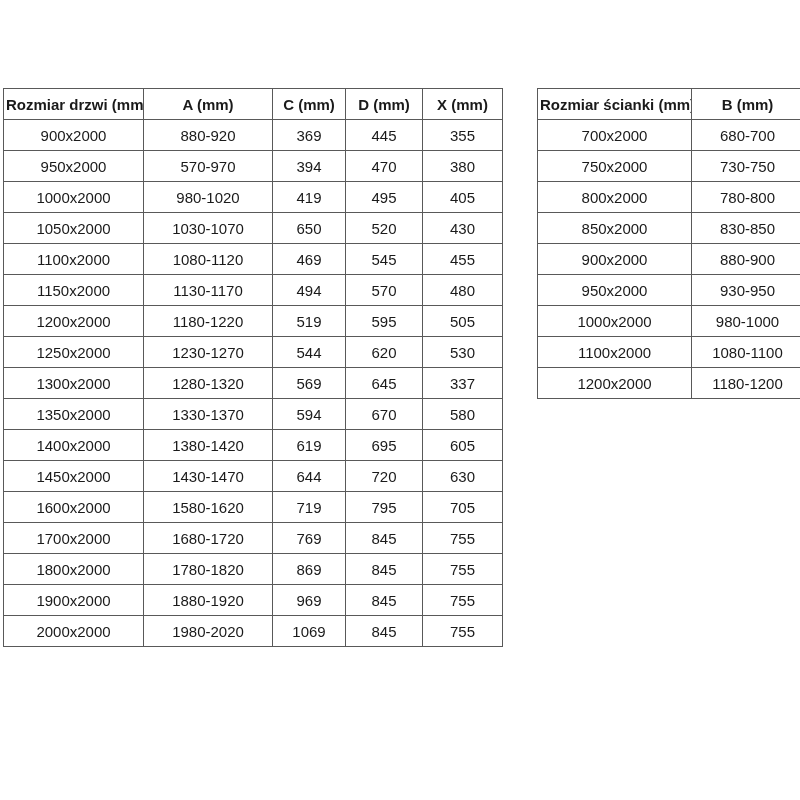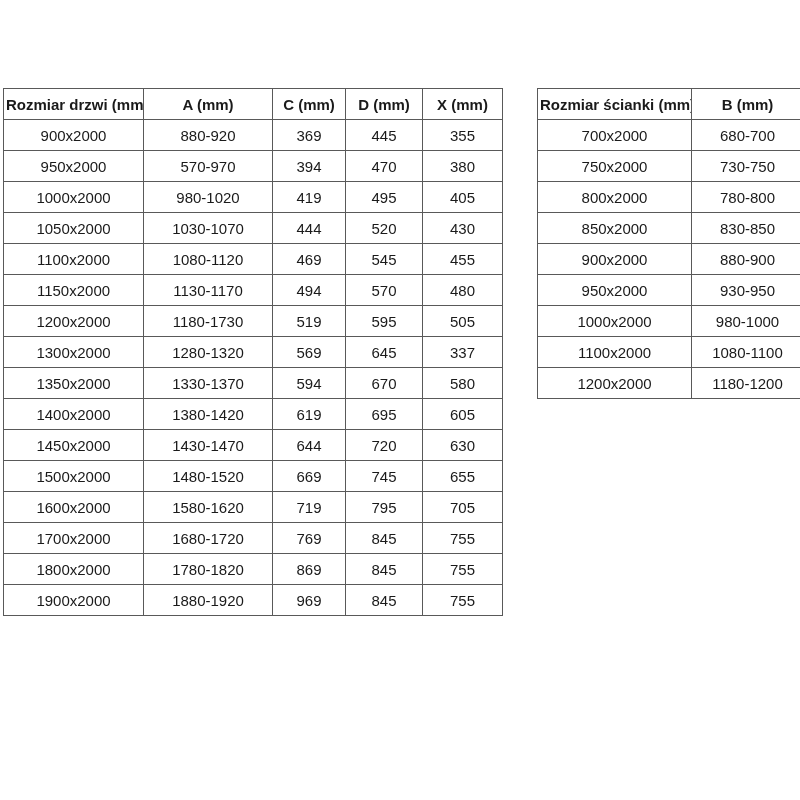--- a/index.html
+++ b/index.html
@@ -85,44 +85,51 @@
         <tr>
           <td>1000x2000</td>
           <td>980-1020</td>
           <td>419</td>
           <td>495</td>
           <td>405</td>
         </tr>
         <tr>
           <td>1050x2000</td>
           <td>1030-1070</td>
-          <td>444</td>
+          <td>650</td>
           <td>520</td>
           <td>430</td>
         </tr>
         <tr>
           <td>1100x2000</td>
           <td>1080-1120</td>
           <td>469</td>
           <td>545</td>
           <td>455</td>
         </tr>
         <tr>
           <td>1150x2000</td>
           <td>1130-1170</td>
           <td>494</td>
           <td>570</td>
           <td>480</td>
         </tr>
         <tr>
           <td>1200x2000</td>
-          <td>1180-1730</td>
+          <td>1180-1220</td>
           <td>519</td>
           <td>595</td>
           <td>505</td>
+        </tr>
+        <tr>
+          <td>1250x2000</td>
+          <td>1230-1270</td>
+          <td>544</td>
+          <td>620</td>
+          <td>530</td>
         </tr>
         <tr>
           <td>1300x2000</td>
           <td>1280-1320</td>
           <td>569</td>
           <td>645</td>
           <td>337</td>
         </tr>
         <tr>
           <td>1350x2000</td>
@@ -139,27 +146,20 @@
           <td>605</td>
         </tr>
         <tr>
           <td>1450x2000</td>
           <td>1430-1470</td>
           <td>644</td>
           <td>720</td>
           <td>630</td>
         </tr>
         <tr>
-          <td>1500x2000</td>
-          <td>1480-1520</td>
-          <td>669</td>
-          <td>745</td>
-          <td>655</td>
-        </tr>
-        <tr>
           <td>1600x2000</td>
           <td>1580-1620</td>
           <td>719</td>
           <td>795</td>
           <td>705</td>
         </tr>
         <tr>
           <td>1700x2000</td>
           <td>1680-1720</td>
           <td>769</td>
@@ -173,20 +173,27 @@
           <td>845</td>
           <td>755</td>
         </tr>
         <tr>
           <td>1900x2000</td>
           <td>1880-1920</td>
           <td>969</td>
           <td>845</td>
           <td>755</td>
         </tr>
+        <tr>
+          <td>2000x2000</td>
+          <td>1980-2020</td>
+          <td>1069</td>
+          <td>845</td>
+          <td>755</td>
+        </tr>
       </tbody>
     </table>
   <table class="tbl walls">
       <thead>
         <tr>
           <th>Rozmiar ścianki (mm)</th>
           <th>B (mm)</th>
         </tr>
       </thead>
       <tbody>

